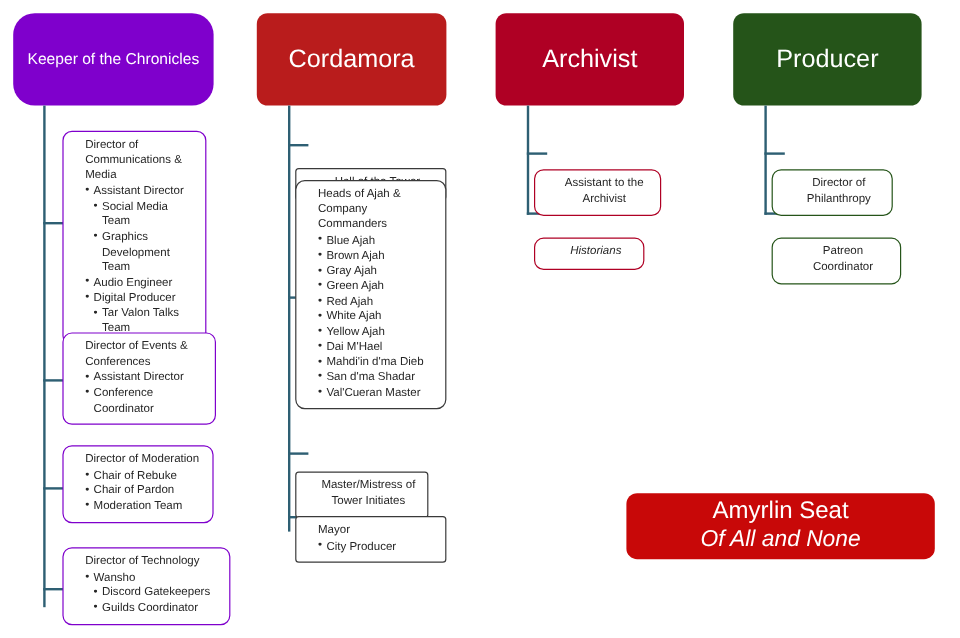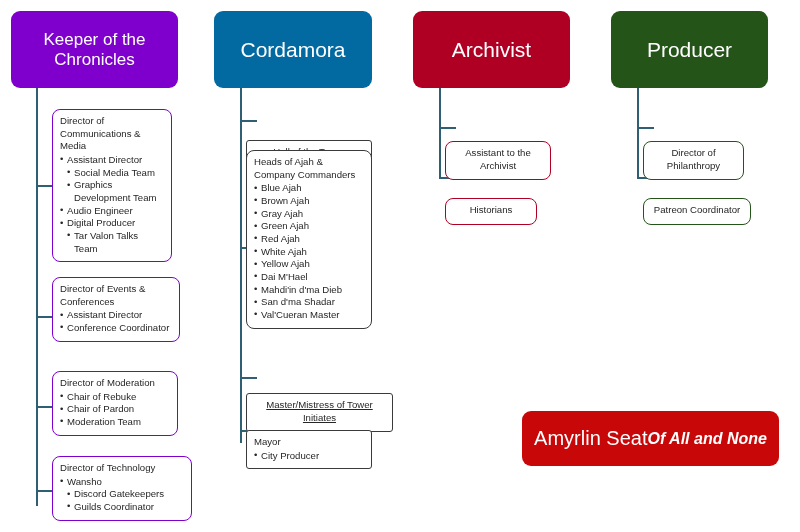--- a/index.html
+++ b/index.html
@@ -37,21 +37,21 @@
     width: 100%;
   }
 
   
   .node {
     position: absolute;
     box-sizing: border-box;
     background: #ffffff;
     border-style: solid;
     border-width: 1.6px;
-    padding: 5px 7px 6px 7px;
+    padding: 5px 7px 6px 18px;
     font-size: 9.6px;
     line-height: 1.32;
     color: #262626;
   }
   .node.rounded { border-radius: 8px; }
   .node.square  { border-radius: 3px; }
   .node.center  { text-align: center; margin-top: 32px; }
 
   .node-title {
     display: block;
@@ -87,43 +87,44 @@
   }
   .conn.v { width: 1.6px; }
   .conn.h { height: 1.6px; }
 
   
   #amyrlin-seat {
     position: absolute;
     box-sizing: border-box;
     border-radius: 9px;
     display: flex;
+    flex-direction: column;
     align-items: center;
     justify-content: center;
     color: #ffffff;
     text-align: center;
   }
   #amyrlin-title {
     font-size: 20px;
     line-height: 1.15;
   }
   #amyrlin-subtitle {
-    font-size: 16px;
+    font-size: 19px;
     font-style: italic;
-    font-weight: bold;
+    font-weight: normal;
     line-height: 1.2;
     margin-top: 1px;
   }
 </style>
 </head>
 <body>
 
 <div id="org-chart">
 
-  <div class="head-box" id="head-keeper" style="left:11px; top:11px; width:167px; height:77px; background:#7F00CC; font-size:17px;">
+  <div class="head-box" id="head-keeper" style="left:11px; top:11px; width:167px; height:77px; background:#7F00CC; font-size:13px;border-radius:18px;">
     <span class="head-title">Keeper of the Chronicles</span>
   </div>
 
   <div class="conn v" style="left:36px; top:88px; height:418px;"></div>
   <div class="conn h" style="left:36px; top:185px; width:17px;"></div>
   <div class="conn h" style="left:36px; top:316px; width:17px;"></div>
   <div class="conn h" style="left:36px; top:406px; width:17px;"></div>
   <div class="conn h" style="left:36px; top:490px; width:17px;"></div>
 
   <div class="node rounded" style="left:52px; top:109px; width:120px; border-color:#7F00CC;">
@@ -157,21 +158,21 @@
 
   <div class="node rounded" style="left:52px; top:456px; width:140px; border-color:#7F00CC;">
     <span class="node-title">Director of Technology</span>
     <ul>
       <li class="lvl1">Wansho</li>
       <li class="lvl2">Discord Gatekeepers</li>
       <li class="lvl2">Guilds Coordinator</li>
     </ul>
   </div>
 
-  <div class="head-box" id="head-cordamora" style="left:214px; top:11px; width:158px; height:77px; background:#0369a1; font-size:21px;">
+  <div class="head-box" id="head-cordamora" style="left:214px; top:11px; width:158px; height:77px; background:#b91c1c; font-size:21px;">
     <span class="head-title">Cordamora</span>
   </div>
 
   <div class="conn v" style="left:240px; top:88px; height:355px;"></div>
   <div class="conn h" style="left:240px; top:120px; width:17px;"></div>
   <div class="conn h" style="left:240px; top:247px; width:17px;"></div>
   <div class="conn h" style="left:240px; top:377px; width:17px;"></div>
   <div class="conn h" style="left:240px; top:430px; width:17px;"></div>
 
   <div class="node square center" style="left:246px; top:108px; width:126px; border-color:#3A3A3A;">
@@ -188,21 +189,21 @@
       <li class="lvl1">Red Ajah</li>
       <li class="lvl1">White Ajah</li>
       <li class="lvl1">Yellow Ajah</li>
       <li class="lvl1">Dai M'Hael</li>
       <li class="lvl1">Mahdi'in d'ma Dieb</li>
       <li class="lvl1">San d'ma Shadar</li>
       <li class="lvl1">Val'Cueran Master</li>
     </ul>
   </div>
 
-  <div class="node square center" style="left:246px; top:361px; width:147px; border-color:#3A3A3A;text-decoration:underline;">
+  <div class="node square center" style="left:246px; top:361px; width:111px; border-color:#3A3A3A;">
     <span class="node-title">Master/Mistress of Tower Initiates</span>
   </div>
 
   <div class="node square" style="left:246px; top:430px; width:126px; border-color:#3A3A3A;">
     <span class="node-title">Mayor</span>
     <ul>
       <li class="lvl1">City Producer</li>
     </ul>
   </div>
 
@@ -211,21 +212,21 @@
   </div>
 
   <div class="conn v" style="left:439px; top:88px; height:91px;"></div>
   <div class="conn h" style="left:439px; top:127px; width:17px;"></div>
   <div class="conn h" style="left:439px; top:177px; width:17px;"></div>
 
   <div class="node rounded center" style="left:445px; top:109px; width:106px; border-color:#AF0024;">
     <span class="node-title">Assistant to the Archivist</span>
   </div>
 
-  <div class="node rounded center" style="left:445px; top:166px; width:92px; border-color:#AF0024;">
+  <div class="node rounded center" style="left:445px; top:166px; width:92px; border-color:#AF0024;font-style:italic;">
     <span class="node-title">Historians</span>
   </div>
 
   <div class="head-box" id="head-shatayan" style="left:611px; top:11px; width:157px; height:77px; background:#255419; font-size:21px;">
     <span class="head-title">Producer</span>
   </div>
 
   <div class="conn v" style="left:637px; top:88px; height:91px;"></div>
   <div class="conn h" style="left:637px; top:127px; width:17px;"></div>
   <div class="conn h" style="left:637px; top:177px; width:17px;"></div>

